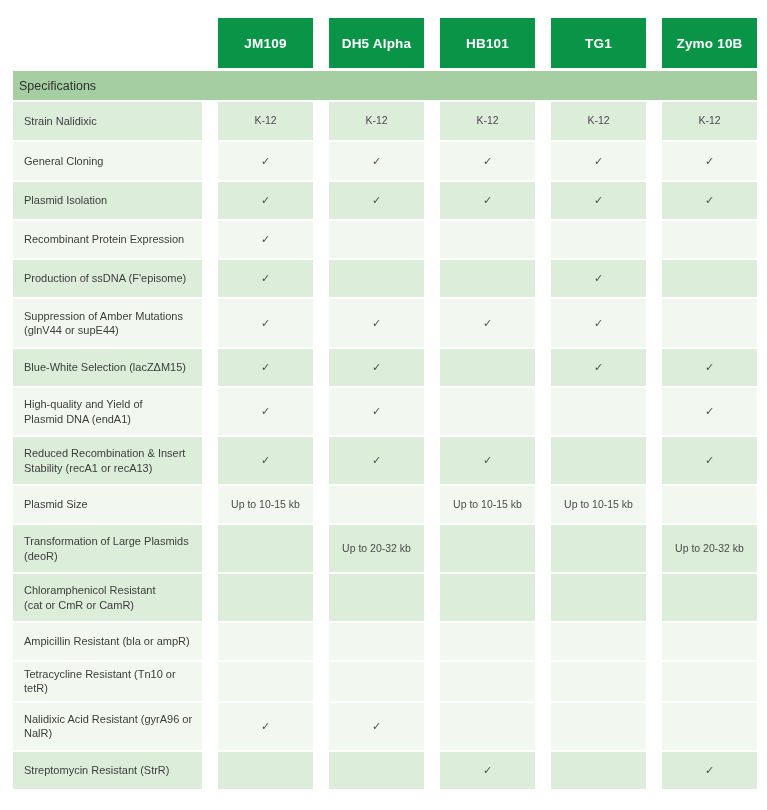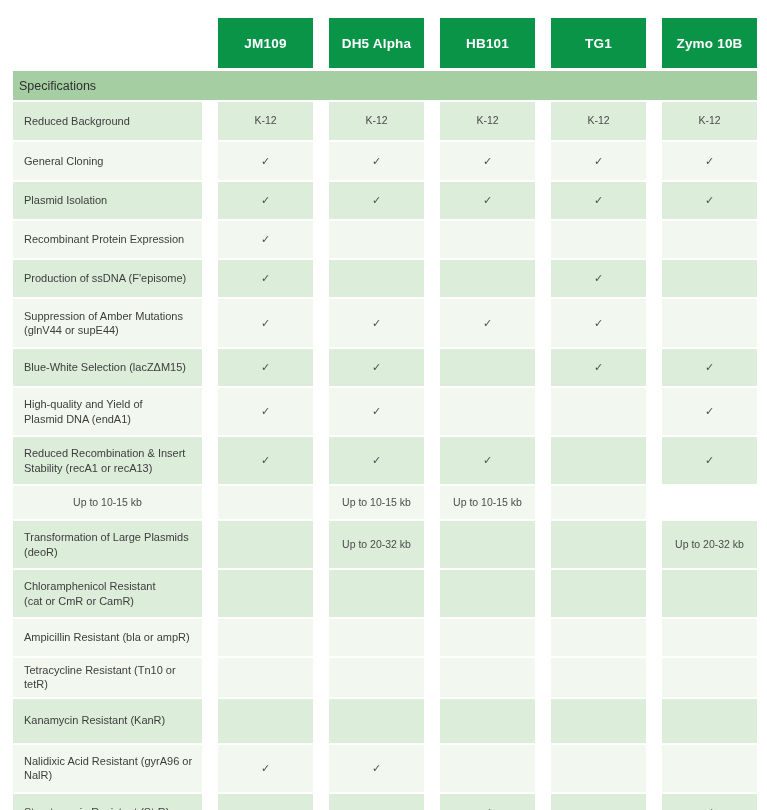--- a/index.html
+++ b/index.html
@@ -57,21 +57,21 @@
         <div class="th">DH5 Alpha</div>
         <div class="th">HB101</div>
         <div class="th">TG1</div>
         <div class="th">Zymo 10B</div>
       </div>
     <div class="band">
       <span>Specifications</span>
     </div>
     <div id="rows">
         <div class="grid-row row green">
-          <div class="cell label" style="min-height: 28px;">Reduced Background</div>
+          <div class="cell label" style="min-height: 28px;">Strain Nalidixic</div>
           <div class="cell val" style="min-height: 28px;">K-12</div>
           <div class="cell val" style="min-height: 28px;">K-12</div>
           <div class="cell val" style="min-height: 28px;">K-12</div>
           <div class="cell val" style="min-height: 28px;">K-12</div>
           <div class="cell val" style="min-height: 28px;">K-12</div>
         </div>
         <div class="grid-row row light">
           <div class="cell label" style="min-height: 28px;">General Cloning</div>
           <div class="cell val check" style="min-height: 28px;">✓</div>
           <div class="cell val check" style="min-height: 28px;">✓</div>
@@ -132,20 +132,21 @@
         <div class="grid-row row green">
           <div class="cell label" style="min-height: 37px;">Reduced Recombination &amp; Insert
 Stability (recA1 or recA13)</div>
           <div class="cell val check" style="min-height: 37px;">✓</div>
           <div class="cell val check" style="min-height: 37px;">✓</div>
           <div class="cell val check" style="min-height: 37px;">✓</div>
           <div class="cell val" style="min-height: 37px;"></div>
           <div class="cell val check" style="min-height: 37px;">✓</div>
         </div>
         <div class="grid-row row light">
+          <div class="cell label" style="min-height: 27px;">Plasmid Size</div>
           <div class="cell val" style="min-height: 27px;">Up to 10-15 kb</div>
           <div class="cell val" style="min-height: 27px;"></div>
           <div class="cell val" style="min-height: 27px;">Up to 10-15 kb</div>
           <div class="cell val" style="min-height: 27px;">Up to 10-15 kb</div>
           <div class="cell val" style="min-height: 27px;"></div>
         </div>
         <div class="grid-row row green">
           <div class="cell label" style="min-height: 37px;">Transformation of Large Plasmids
 (deoR)</div>
           <div class="cell val" style="min-height: 37px;"></div>
@@ -171,28 +172,20 @@
           <div class="cell val" style="min-height: 27px;"></div>
           <div class="cell val" style="min-height: 27px;"></div>
         </div>
         <div class="grid-row row light">
           <div class="cell label" style="min-height: 27px;">Tetracycline Resistant (Tn10 or tetR)</div>
           <div class="cell val" style="min-height: 27px;"></div>
           <div class="cell val" style="min-height: 27px;"></div>
           <div class="cell val" style="min-height: 27px;"></div>
           <div class="cell val" style="min-height: 27px;"></div>
           <div class="cell val" style="min-height: 27px;"></div>
-        </div>
-        <div class="grid-row row green">
-          <div class="cell label" style="min-height: 34px;">Kanamycin Resistant (KanR)</div>
-          <div class="cell val" style="min-height: 34px;"></div>
-          <div class="cell val" style="min-height: 34px;"></div>
-          <div class="cell val" style="min-height: 34px;"></div>
-          <div class="cell val" style="min-height: 34px;"></div>
-          <div class="cell val" style="min-height: 34px;"></div>
         </div>
         <div class="grid-row row light">
           <div class="cell label" style="min-height: 37px;">Nalidixic Acid Resistant (gyrA96 or
 NalR)</div>
           <div class="cell val check" style="min-height: 37px;">✓</div>
           <div class="cell val check" style="min-height: 37px;">✓</div>
           <div class="cell val" style="min-height: 37px;"></div>
           <div class="cell val" style="min-height: 37px;"></div>
           <div class="cell val" style="min-height: 37px;"></div>
         </div>

